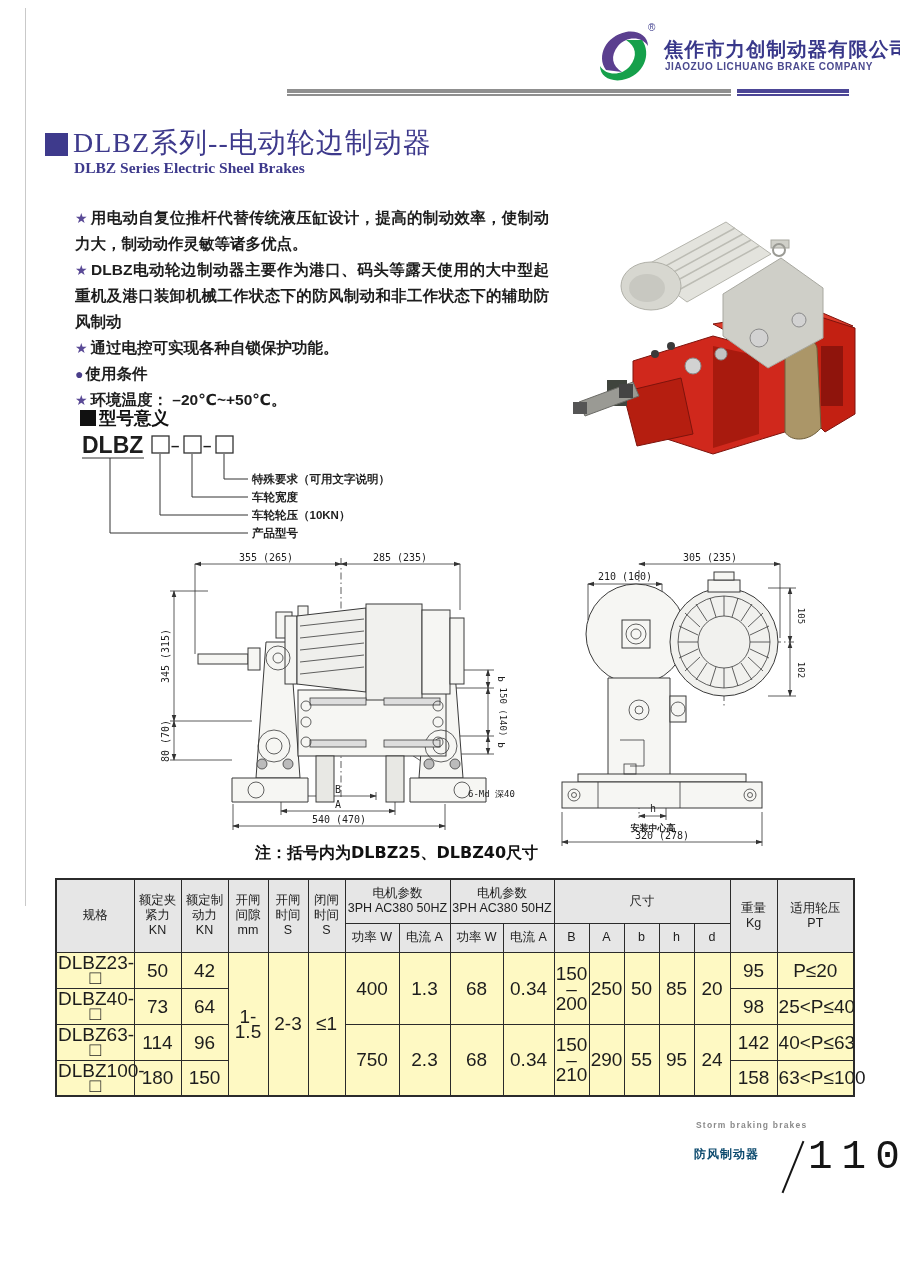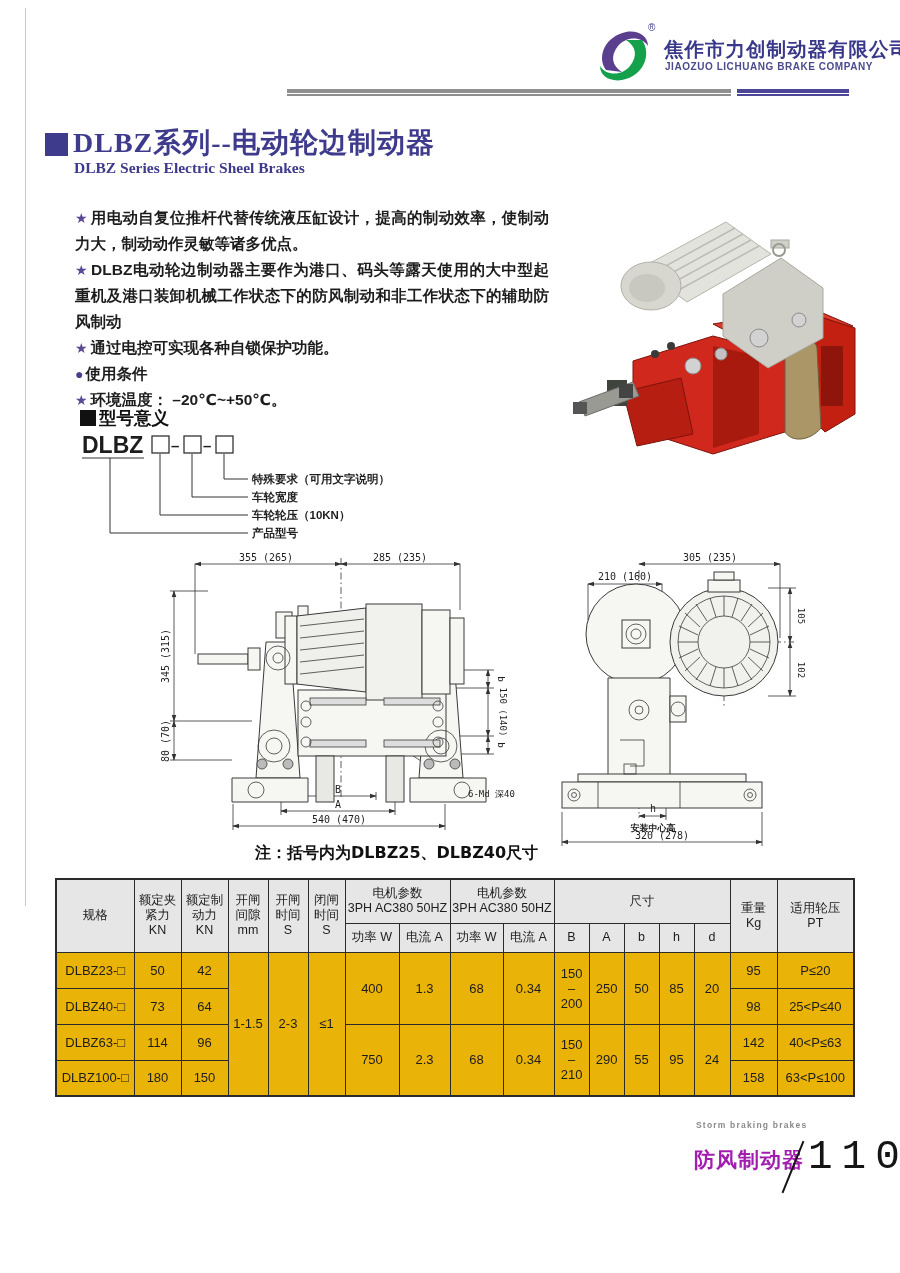--- a/index.html
+++ b/index.html
@@ -15,21 +15,21 @@
   .co-en{left:665px;top:61px;font-size:10px;font-weight:bold;color:#4b4a8f;letter-spacing:0.55px;white-space:nowrap;}
   .reg{left:648px;top:22px;font-size:10px;color:#39388a;}
   .bar{height:7px;}
   .bar::before{content:"";display:block;height:4px;}
   .bar::after{content:"";display:block;height:2px;margin-top:1px;}
   .bar.gray::before,.bar.gray::after{background:#8f8f8f;}
   .bar.navy::before,.bar.navy::after{background:#4c4696;}
 
   
   .title-sq{left:45px;top:133px;width:23px;height:23px;background:#3e3a8c;}
-  .title-cn{left:73px;top:124px;font-family:"Liberation Serif","DejaVu Serif",serif;font-weight:bold;
+  .title-cn{left:73px;top:124px;font-family:"Liberation Serif","DejaVu Serif",serif;font-weight:normal;
             font-size:28px;color:#3e3a8c;letter-spacing:1px;white-space:nowrap;}
   .title-en{left:74px;top:159px;font-family:"Liberation Serif","DejaVu Serif",serif;font-weight:bold;
             font-size:15.5px;color:#3e3a8c;white-space:nowrap;}
 
   
   .overview{left:75px;top:205px;width:474px;font-size:15.5px;line-height:26px;font-weight:600;
             color:#1d1d1d;text-align:justify;}
   .ov-h{font-weight:700;}
   .dot{color:#4a3e8a;margin-right:2px;font-size:14px;}
   .star{color:#5a4a96;margin-right:3px;font-size:14px;}
@@ -43,25 +43,25 @@
   .note{left:255px;top:843px;width:430px;text-align:left;font-weight:bold;font-size:16px;color:#111;
         font-family:"DejaVu Sans","Liberation Sans",sans-serif;}
 
   
   .spec-table{position:absolute;left:55px;top:878px;border-collapse:collapse;table-layout:fixed;width:798px;
               font-family:"Liberation Sans",sans-serif;}
   .spec-table td,.spec-table th{border:1px solid #2b2b2b;text-align:center;vertical-align:middle;
               padding:1px;white-space:pre-line;font-weight:normal;color:#1d1d1d;}
   .spec-table{border:2px solid #2b2b2b;}
   .spec-table thead th{background:#e6e6e6;font-size:12.5px;line-height:15px;}
-  .spec-table tbody td{background:#eab308;font-size:13px;line-height:15px;}
+  .spec-table tbody td{background:#fef9c3;font-size:19px;line-height:15px;}
   .spec-table .hr1{height:44px;} .spec-table .hr2{height:29px;} .spec-table .dr{height:36px;}
 
   
-  .f-cn{left:694px;top:1146px;font-size:21px;font-weight:bold;color:#a21caf;letter-spacing:1px;}
+  .f-cn{left:694px;top:1146px;font-size:12px;font-weight:bold;color:#0c4a6e;letter-spacing:1px;}
   .f-en{left:696px;top:1120px;font-size:8.5px;font-weight:bold;color:#8a8a8a;letter-spacing:1.2px;}
   .f-slash{left:792px;top:1139px;width:2px;height:56px;background:#151515;transform:rotate(22deg);}
   .f-page{left:808px;top:1134px;font-family:Liberation Mono, monospace;font-size:41px;
           color:#151515;letter-spacing:9px;}
 
   
   svg text{font-family:"DejaVu Sans Mono","Liberation Mono",monospace;}
   .dimtxt{font-size:10px;fill:#1d1d1d;}
   .dimtxt-s{font-size:9px;fill:#1d1d1d;}
   .mm-label{font-size:11.5px;fill:#1d1d1d;font-family:"Liberation Sans",sans-serif;font-weight:600;}

